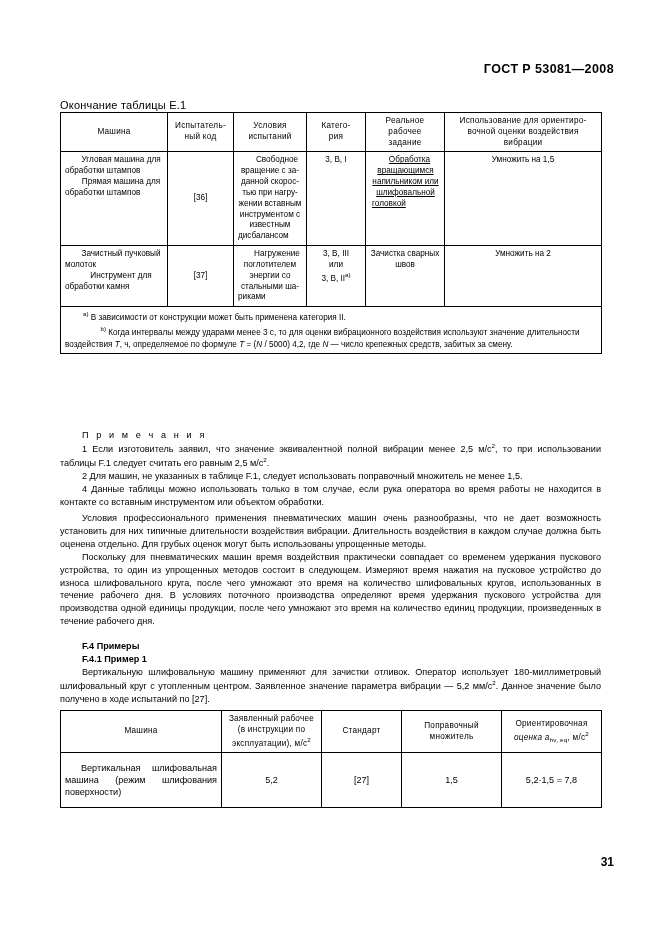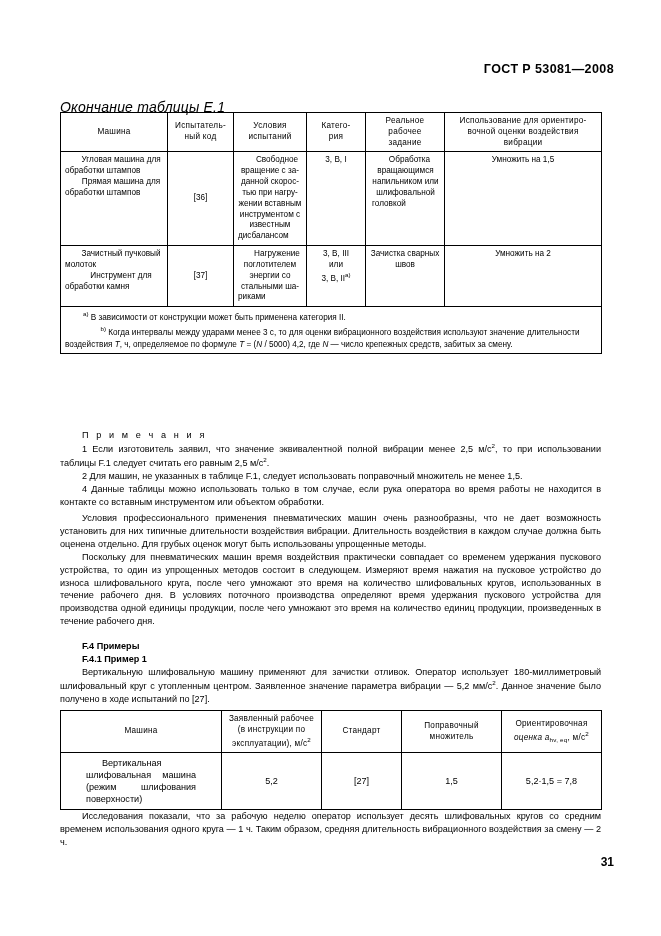--- a/index.html
+++ b/index.html
@@ -31,22 +31,21 @@
     font-weight: bold;
     letter-spacing: 0.4px;
     white-space: nowrap;
   }
 
   
   .table-caption {
     position: absolute;
     left: 60px;
     top: 99px;
-    font-size: 14px;
-    font-style: italic;
+    font-size: 11px;
     letter-spacing: 0.2px;
   }
 
   
   table.gost {
     border-collapse: collapse;
     table-layout: fixed;
     font-size: 8.2px;
     line-height: 1.32;
   }
@@ -81,20 +80,21 @@
   .cell-indent-just {
     text-align: justify;
     text-align-last: left;
     text-indent: 14px;
     padding-left: 6px;
     padding-right: 5px;
   }
   .cell-just {
     text-align: justify;
     text-align-last: left;
+    text-decoration: underline;
   }
   .cell-left-pad {
     text-align: left;
     padding-left: 8px;
   }
   .body-row td { padding-top: 5px; padding-bottom: 5px; }
   .body-row .midv { vertical-align: middle; }
 
   .note-cell {
     text-align: justify;
@@ -147,21 +147,21 @@
   .tbl2 .d5 { width: 100px; }
   .tbl2 .bigrow td {
     height: 46px;
     vertical-align: middle;
     font-size: 9.1px;
   }
   .tbl2 .bigrow td.machine {
     text-align: justify;
     text-align-last: left;
     text-indent: 16px;
-    padding: 4px 25px;
+    padding: 4px 4px;
     vertical-align: middle;
   }
 
   .page-num {
     position: absolute;
     right: 47px;
     top: 855px;
     font-size: 12px;
     font-weight: bold;
   }
@@ -322,19 +322,16 @@
         <td class="machine">Вертикальная шлифоваль­ная машина (режим шлифова­ния поверхности)</td>
         <td>5,2</td>
         <td>[27]</td>
         <td>1,5</td>
         <td>5,2·1,5 = 7,8</td>
       </tr>
     </tbody>
       </table>
   </div>
 
-  <div class="para" style="top:810px;">
-    <p class="ind">Исследования показали, что за рабочую неделю оператор использует десять шлифовальных кругов со сред­ним временем использования одного круга — 1 ч. Таким образом, средняя длительность вибрационного воздей­ствия за смену — 2 ч.</p>
-  </div>
 
   <div class="page-num">31</div>
 
 </div>
 
 </body></html>

